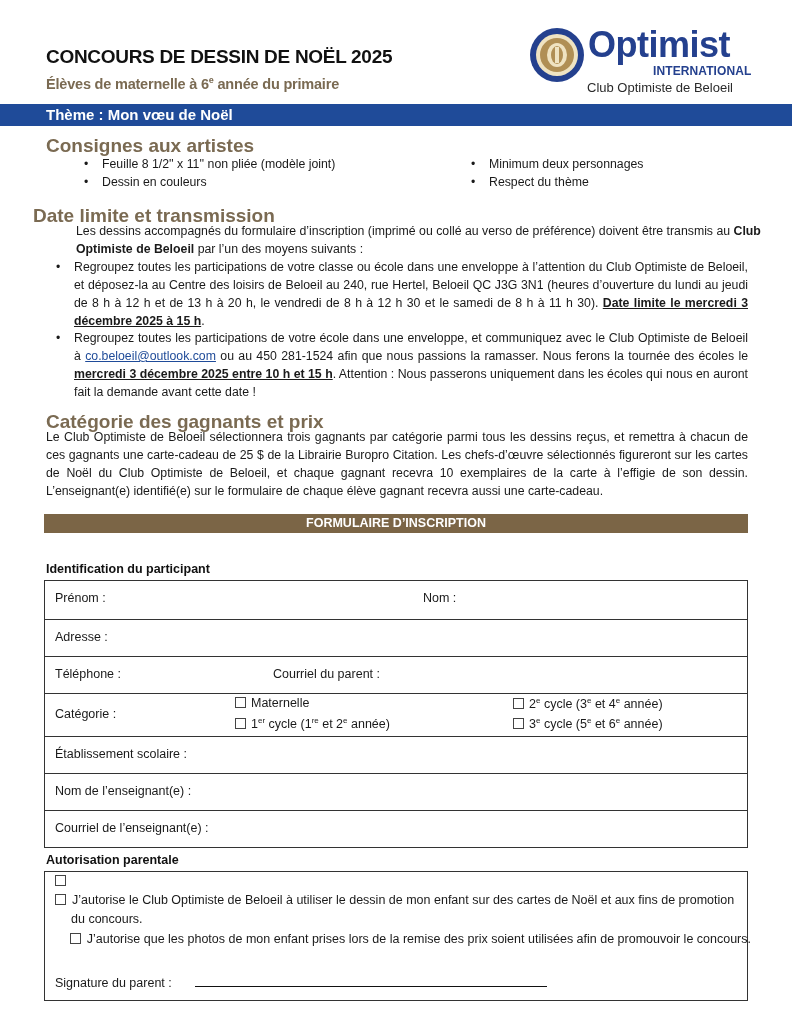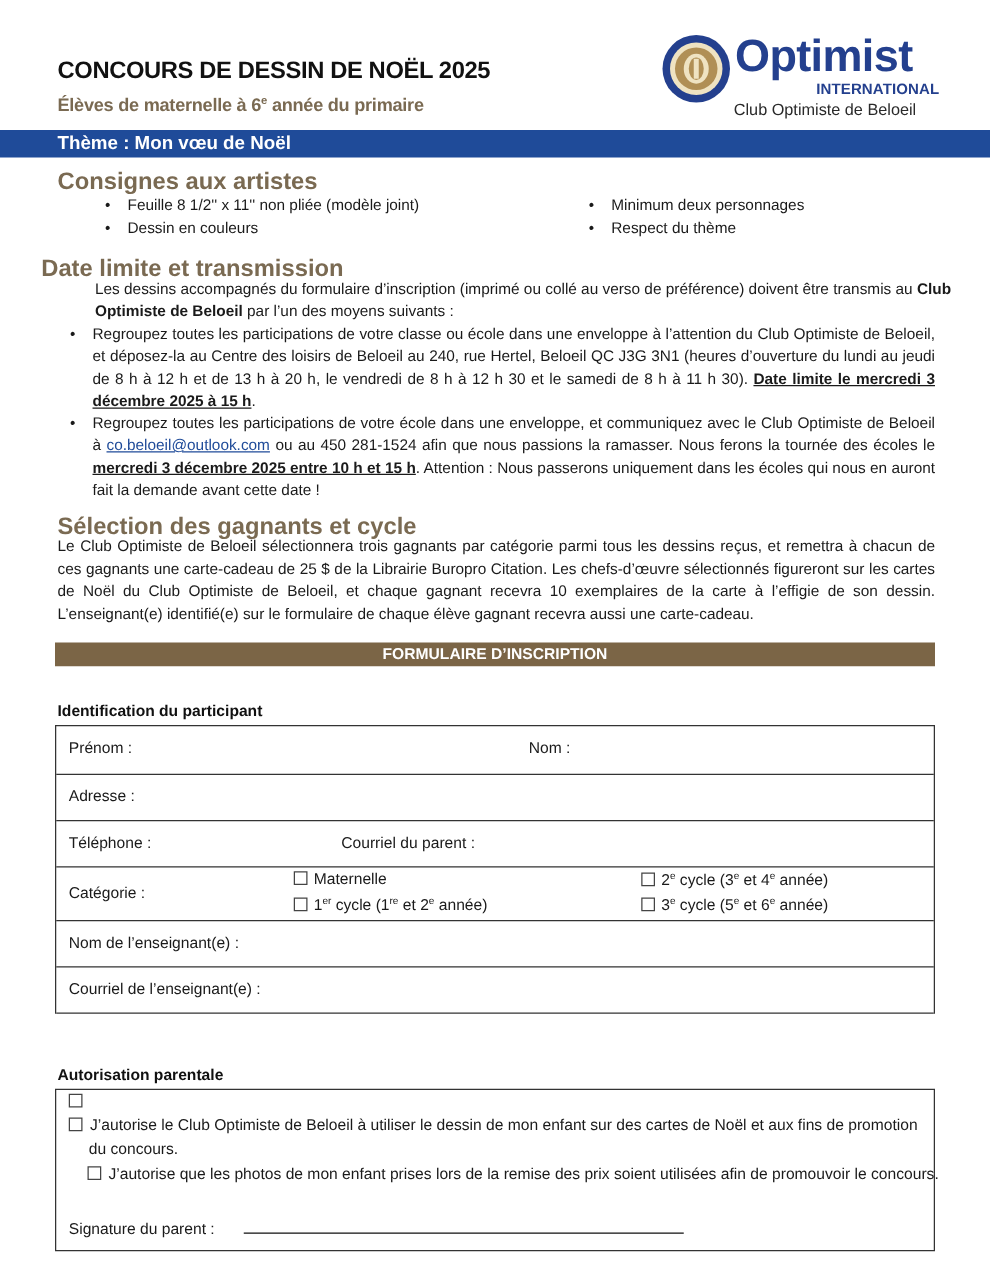--- a/index.html
+++ b/index.html
@@ -88,21 +88,21 @@
 <div class="abs body-text" style="left:58px; top:222px; width:702px;margin-left:18px;"><span>Les dessins accompagnés du formulaire d’inscription (imprimé ou collé au verso de préférence) doivent être transmis au </span><span class="bl">Club Optimiste de Beloeil</span><span> par l’un des moyens suivants :</span></div>
 
 <div class="abs body-text justify" style="left:74px; top:258px; width:674px;">
   <span style="position:absolute; left:-18px;">•</span><span>Regroupez toutes les participations de votre classe ou école dans une enveloppe à l’attention du Club Optimiste de Beloeil, et déposez-la au Centre des loisirs de Beloeil au 240, rue Hertel, Beloeil QC J3G 3N1 (heures d’ouverture du lundi au jeudi de 8 h à 12 h et de 13 h à 20 h, le vendredi de 8 h à 12 h 30 et le samedi de 8 h à 11 h 30). </span><span class="bl ul">Date limite le mercredi 3 décembre 2025 à 15 h</span><span>.</span>
 </div>
 
 <div class="abs body-text justify" style="left:74px; top:329px; width:674px;">
   <span style="position:absolute; left:-18px;">•</span><span>Regroupez toutes les participations de votre école dans une enveloppe, et communiquez avec le Club Optimiste de Beloeil à </span><a class="link">co.beloeil@outlook.com</a><span> ou au 450 281-1524 afin que nous passions la ramasser. Nous ferons la tournée des écoles le </span><span class="bl ul">mercredi 3 décembre 2025 entre 10 h et 15 h</span><span>. Attention : Nous passerons uniquement dans les écoles qui nous en auront fait la demande avant cette date !</span>
 </div>
 
-<div class="abs h2" style="left:46px; top:411px;">Sélection des gagnants et cycle</div>
+<div class="abs h2" style="left:46px; top:411px;">Catégorie des gagnants et prix</div>
 <div class="abs body-text justify" style="left:46px; top:428px; width:702px;">Le Club Optimiste de Beloeil sélectionnera trois gagnants par catégorie parmi tous les dessins reçus, et remettra à chacun de ces gagnants une carte-cadeau de 25 $ de la Librairie Buropro Citation. Les chefs-d’œuvre sélectionnés figureront sur les cartes de Noël du Club Optimiste de Beloeil, et chaque gagnant recevra 10 exemplaires de la carte à l’effigie de son dessin. L’enseignant(e) identifié(e) sur le formulaire de chaque élève gagnant recevra aussi une carte-cadeau.</div>
 
 <div class="abs form-bar">
   <span>FORMULAIRE D’INSCRIPTION</span>
 </div>
 
 <div class="abs form-h" style="left:46px; top:562px;">Identification du participant</div>
 
 <div class="abs form-table">
   <div class="frow" style="height:38px;">
@@ -117,20 +117,23 @@
     <span class="flabel" style="left:228px;">Courriel du parent :</span>
   </div>
   <div class="frow tall">
     <span class="flabel" style="left:10px; top:13px;">Catégorie :</span>
     <span class="chk" style="left:190px; top:2px;"><span class="box"></span><span>Maternelle</span></span>
     <span class="chk" style="left:190px; top:22px;"><span class="box"></span><span>1</span><sup>er</sup><span> cycle (1</span><sup>re</sup><span> et 2</span><sup>e</sup><span> année)</span></span>
     <span class="chk" style="left:468px; top:2px;"><span class="box"></span><span>2</span><sup>e</sup><span> cycle (3</span><sup>e</sup><span> et 4</span><sup>e</sup><span> année)</span></span>
     <span class="chk" style="left:468px; top:22px;"><span class="box"></span><span>3</span><sup>e</sup><span> cycle (5</span><sup>e</sup><span> et 6</span><sup>e</sup><span> année)</span></span>
   </div>
   <div class="frow">
+    <span class="flabel" style="left:10px;">Établissement scolaire :</span>
+  </div>
+  <div class="frow">
     <span class="flabel" style="left:10px;">Nom de l’enseignant(e) :</span>
   </div>
   <div class="frow">
     <span class="flabel" style="left:10px;">Courriel de l’enseignant(e) :</span>
   </div>
 </div>
 
 <div class="abs form-h" style="left:46px; top:853px;">Autorisation parentale</div>
 <div class="abs auth-box">
   <div class="auth-item" style="top:0px; width:690px;"><span class="box"></span></div>

